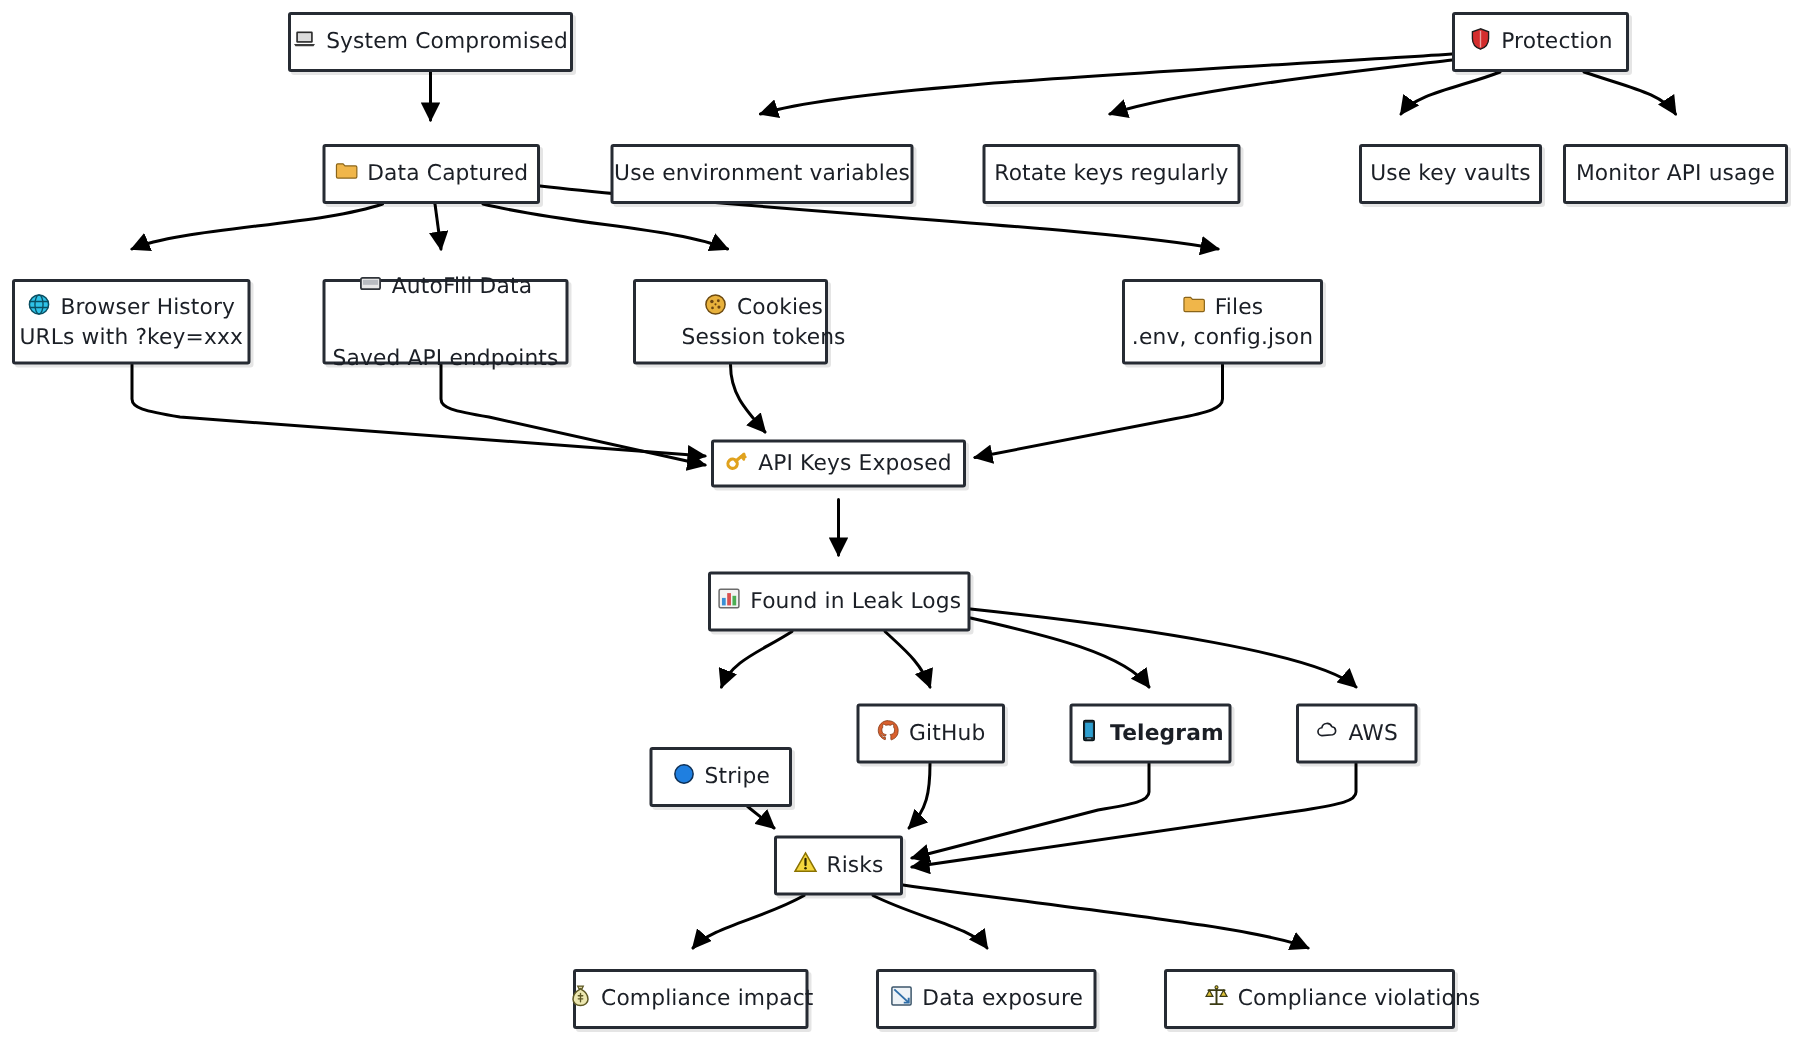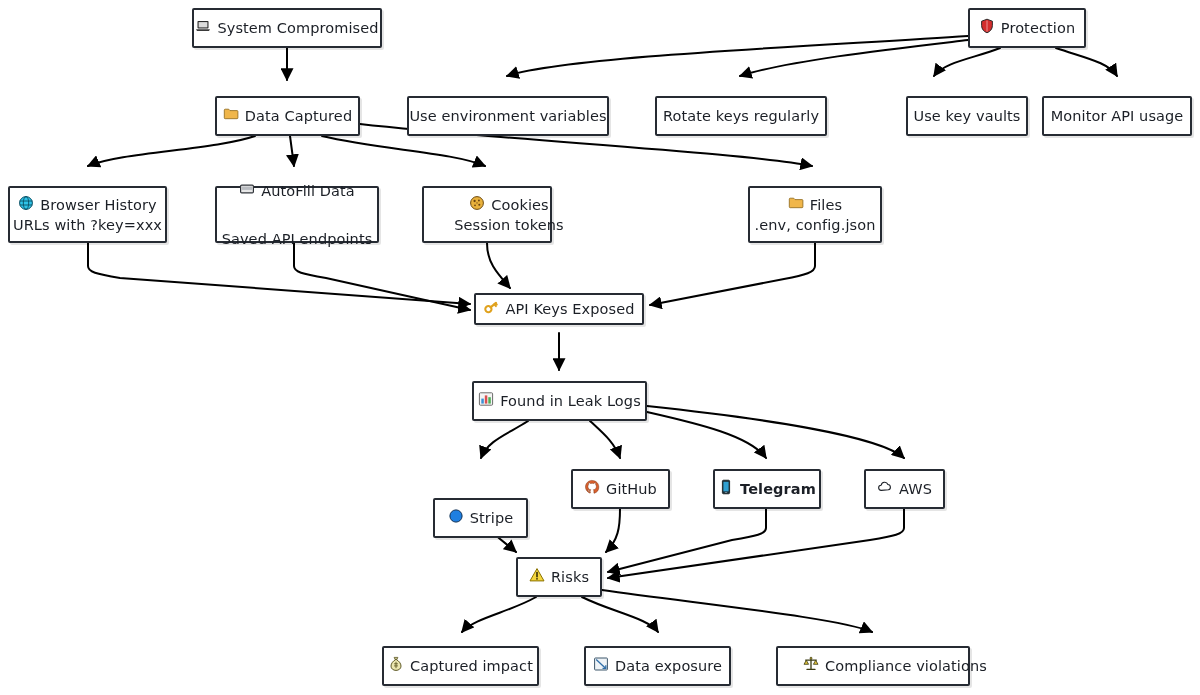--- a/index.html
+++ b/index.html
@@ -293,21 +293,21 @@
       </div>
       <div class="node" style="left: 382px; top: 646px; width: 157px; height: 40px;">
         <div class="nline">
           <span class="ico">
             <svg width="16" height="16" viewBox="0 0 16 16">
               <path d="M6.1 1.4h3.8l-.9 1.9h-2z" fill="#d8d3a0" stroke="#5d5824" stroke-width="0.8"></path>
               <path d="M8 3.3c2.9 1.6 5 4.2 5 6.8 0 2.5-2.2 4.3-5 4.3s-5-1.8-5-4.3c0-2.6 2.1-5.2 5-6.8z" fill="#ece7b0" stroke="#5d5824" stroke-width="1"></path>
               <path d="M8 6.2v5.6M6.5 7.8h3M6.5 9.9h3" stroke="#5d5824" stroke-width="0.9" stroke-linecap="round"></path>
             </svg>
           </span>
-          <span>Captured impact</span>
+          <span>Compliance impact</span>
         </div>
       </div>
       <div class="node" style="left: 584px; top: 646px; width: 147px; height: 40px;">
         <div class="nline">
           <span class="ico">
             <svg width="16" height="16" viewBox="0 0 16 16">
               <rect x="1.6" y="2" width="12.8" height="12" rx="0.8" fill="#eef3f7" stroke="#3c566b" stroke-width="1"></rect>
               <path d="M3.2 3.6 12.8 12.4" stroke="#2f6ea8" stroke-width="1.3"></path>
               <path d="M12.8 9.2v3.2H9.5" fill="none" stroke="#2f6ea8" stroke-width="1.3"></path>
             </svg>

